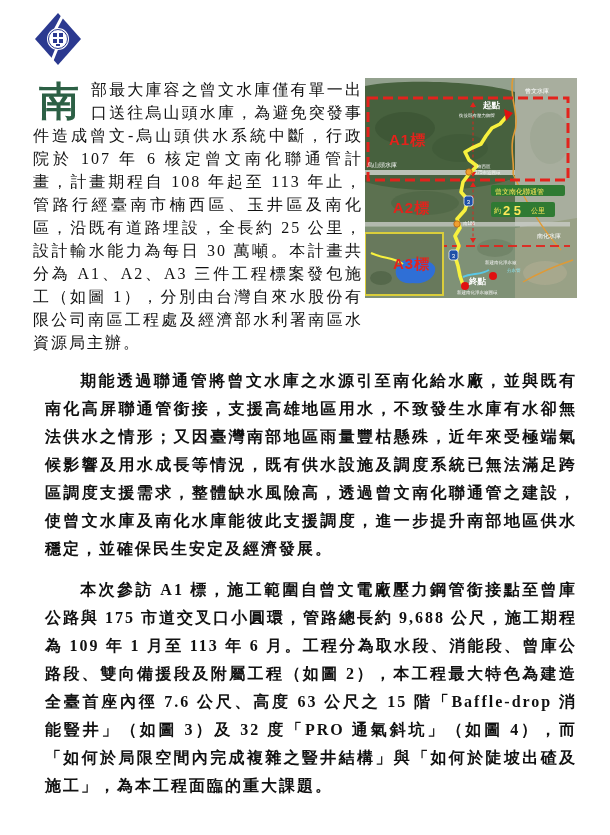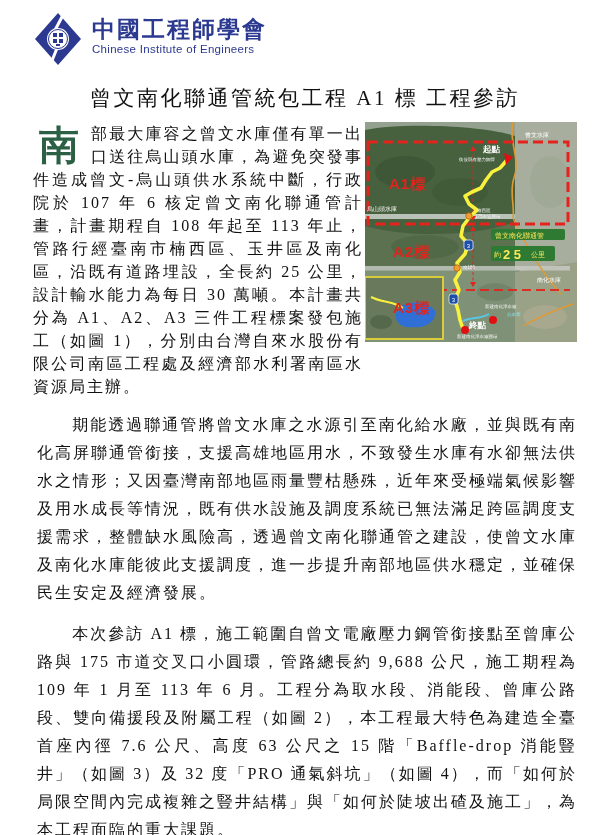--- a/index.html
+++ b/index.html
@@ -44,24 +44,25 @@
     margin:1px 10px 0 6px;
   }
   .map-figure{margin:0 4px 0 2px;width:247px;flex:0 0 auto;text-decoration:underline;}
   .map-figure svg{display:block;}
   .figcap{
     font-size:12.5px;letter-spacing:.5px;
     margin-top:5px;line-height:16px;
   }
   
   .body-p{
-    margin:13px 0 0 4px;
+    margin:13px 0 0 12px;
     font-size:16px;line-height:28px;
     text-align:justify;letter-spacing:2px;
     text-indent:2.2em;
+    font-weight:bold;
   }
   
   .m-sans{font-family:"Liberation Sans","DejaVu Sans",sans-serif;}
   .m-bid{fill:#e3231c;font-weight:700;font-size:15px;letter-spacing:1px;}
   .m-white-b{fill:#ffffff;font-weight:700;font-size:8.5px;}
   .m-white-s{fill:#ffffff;font-size:6px;}
   .m-white-xs{fill:#f2f2f2;font-size:4.5px;}
   .m-cyan-xs{fill:#8fe4f2;font-size:4.5px;}
   .m-yellow{fill:#ffe95a;}
 </style>
@@ -79,27 +80,22 @@
         <circle cx="25" cy="27" r="9.5" fill="none" stroke="#2b3990" stroke-width="1"></circle>
         <g fill="#2b3990">
           <rect x="20" y="21" width="4" height="4"></rect>
           <rect x="26" y="21" width="4" height="4"></rect>
           <rect x="20" y="27" width="4" height="4"></rect>
           <rect x="26" y="27" width="4" height="4"></rect>
           <rect x="23" y="32" width="4" height="2"></rect>
         </g>
       </svg>
     </div>
-    <div class="org">
-      <div class="org-zh">中國工程師學會</div>
-      <div class="org-en">Chinese Institute of Engineers</div>
-    </div>
   </div>
 
-  <h1 class="title">曾文南化聯通管統包工程 A1 標 工程參訪</h1>
 
   <div class="row">
     <div class="col-text">
       <p class="p1">
         <span class="dropcap">南</span><span>部最大庫容之曾文水庫僅有單一出口送往烏山頭水庫，為避免突發事件造成曾文-烏山頭供水系統中斷，行政院於 107 年 6 核定曾文南化聯通管計畫，計畫期程自 108 年起至 113 年止，管路行經臺南市楠西區、玉井區及南化區，沿既有道路埋設，全長約 25 公里，設計輸水能力為每日 30 萬噸。本計畫共分為 A1、A2、A3 三件工程標案發包施工（如圖 1），分別由台灣自來水股份有限公司南區工程處及經濟部水利署南區水資源局主辦。</span>
       </p>
     </div>
 
     <figure class="map-figure">
       <svg width="212" height="220" viewBox="0 0 212 220" class="m-sans">

